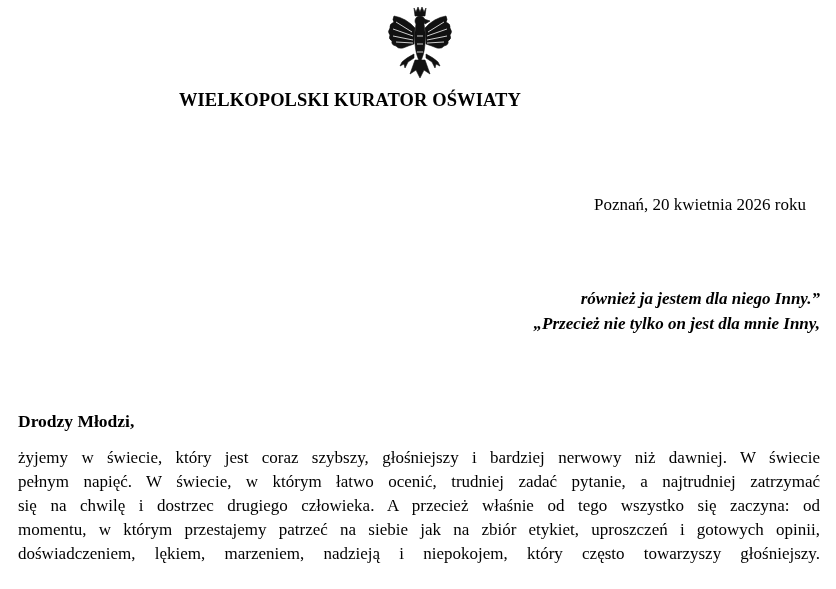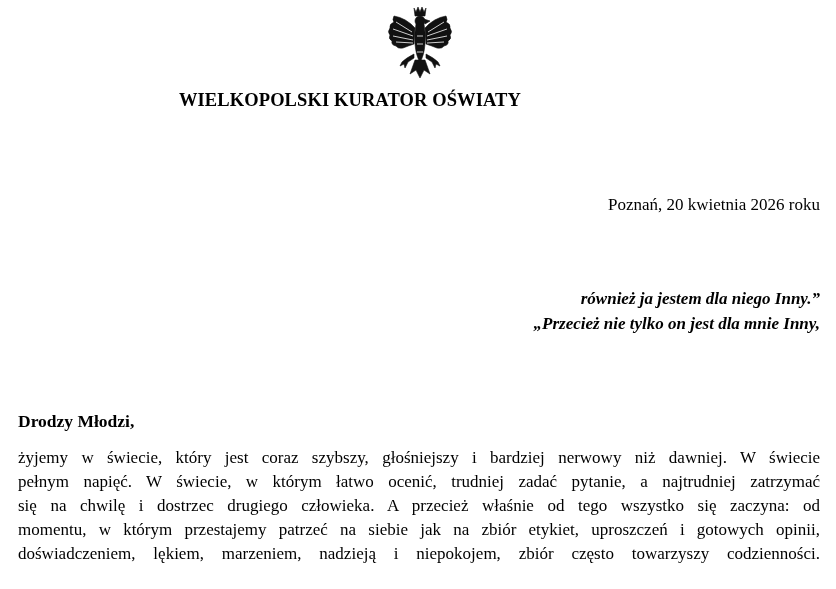--- a/index.html
+++ b/index.html
@@ -9,21 +9,21 @@
       color: #000000;
     }
     .emblem {
       position: absolute; left: 386px; top: 4px; width: 68px; height: 80px;
     }
     .heading {
       position: absolute; left: 0; top: 90px; width: 700px;
       text-align: center; font-weight: bold; font-size: 18.5px; letter-spacing: 0.1px;
     }
     .date {
-      position: absolute; right: 16px; top: 195px;
+      position: absolute; right: 30px; top: 195px;
       font-size: 17px; white-space: nowrap;
     }
     .quote {
       position: absolute; right: 16px; top: 286px;
       text-align: right; font-weight: bold; font-style: italic;
       font-size: 17px; line-height: 25px;
     }
     .quote div { white-space: nowrap; }
     .salutation {
       position: absolute; left: 18px; top: 411px;
@@ -78,14 +78,14 @@
   <div>„Przecież nie tylko on jest dla mnie Inny,</div>
 </div>
 
 <div class="salutation">Drodzy Młodzi,</div>
 
 <div class="body-text">
   <span class="body-line">żyjemy w świecie, który jest coraz szybszy, głośniejszy i bardziej nerwowy niż dawniej. W świecie</span>
   <span class="body-line">pełnym napięć. W świecie, w którym łatwo ocenić, trudniej zadać pytanie, a najtrudniej zatrzymać</span>
   <span class="body-line">się na chwilę i dostrzec drugiego człowieka. A przecież właśnie od tego wszystko się zaczyna: od</span>
   <span class="body-line">momentu, w którym przestajemy patrzeć na siebie jak na zbiór etykiet, uproszczeń i gotowych opinii,</span>
-  <span class="body-line">doświadczeniem, lękiem, marzeniem, nadzieją i niepokojem, zbiór często towarzyszy codzienności.</span>
+  <span class="body-line">doświadczeniem, lękiem, marzeniem, nadzieją i niepokojem, który często towarzyszy głośniejszy.</span>
 </div>
 
 </body></html>

